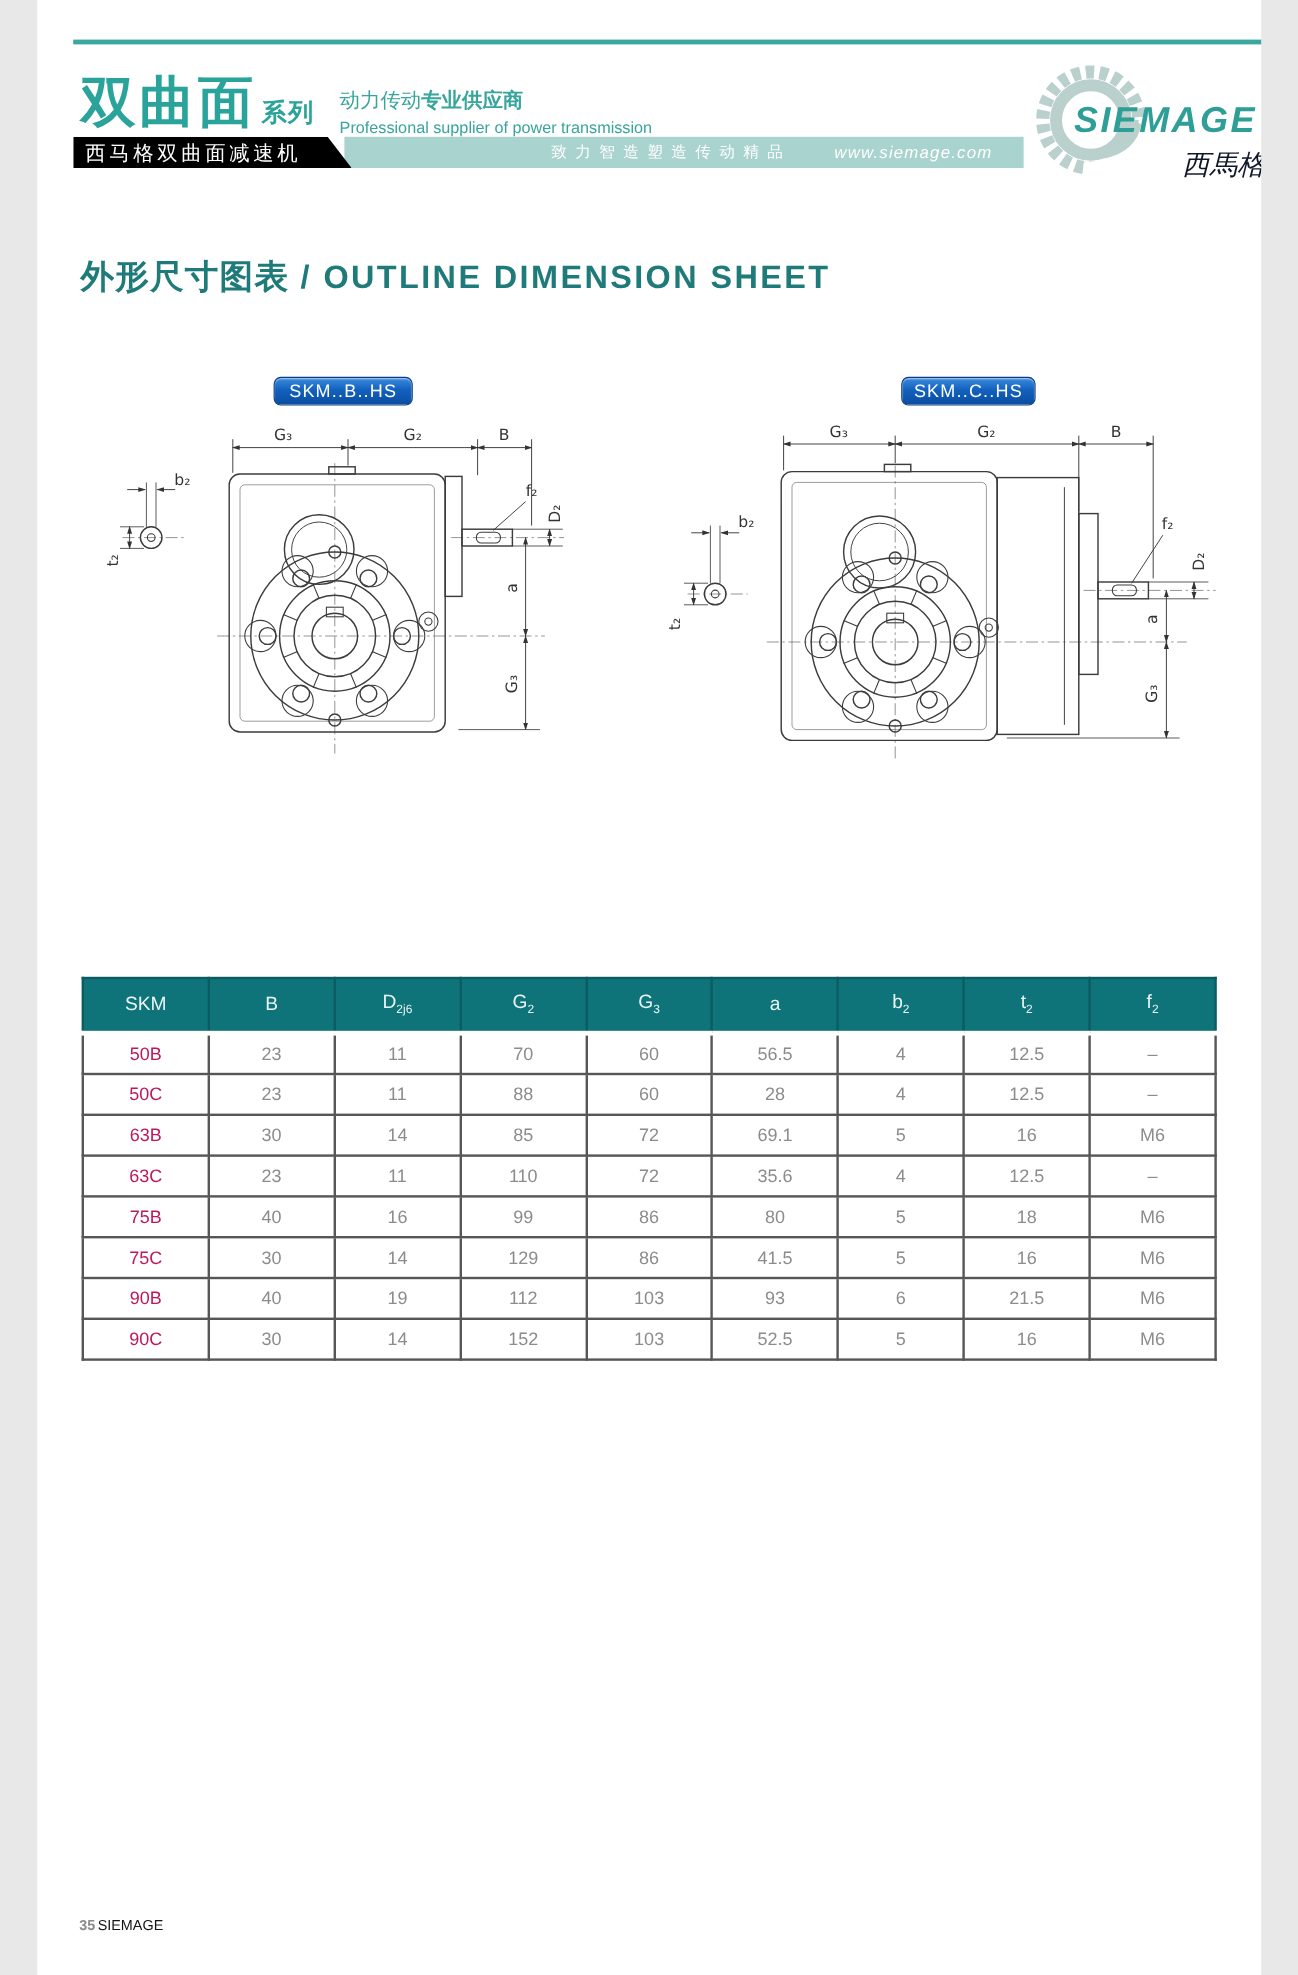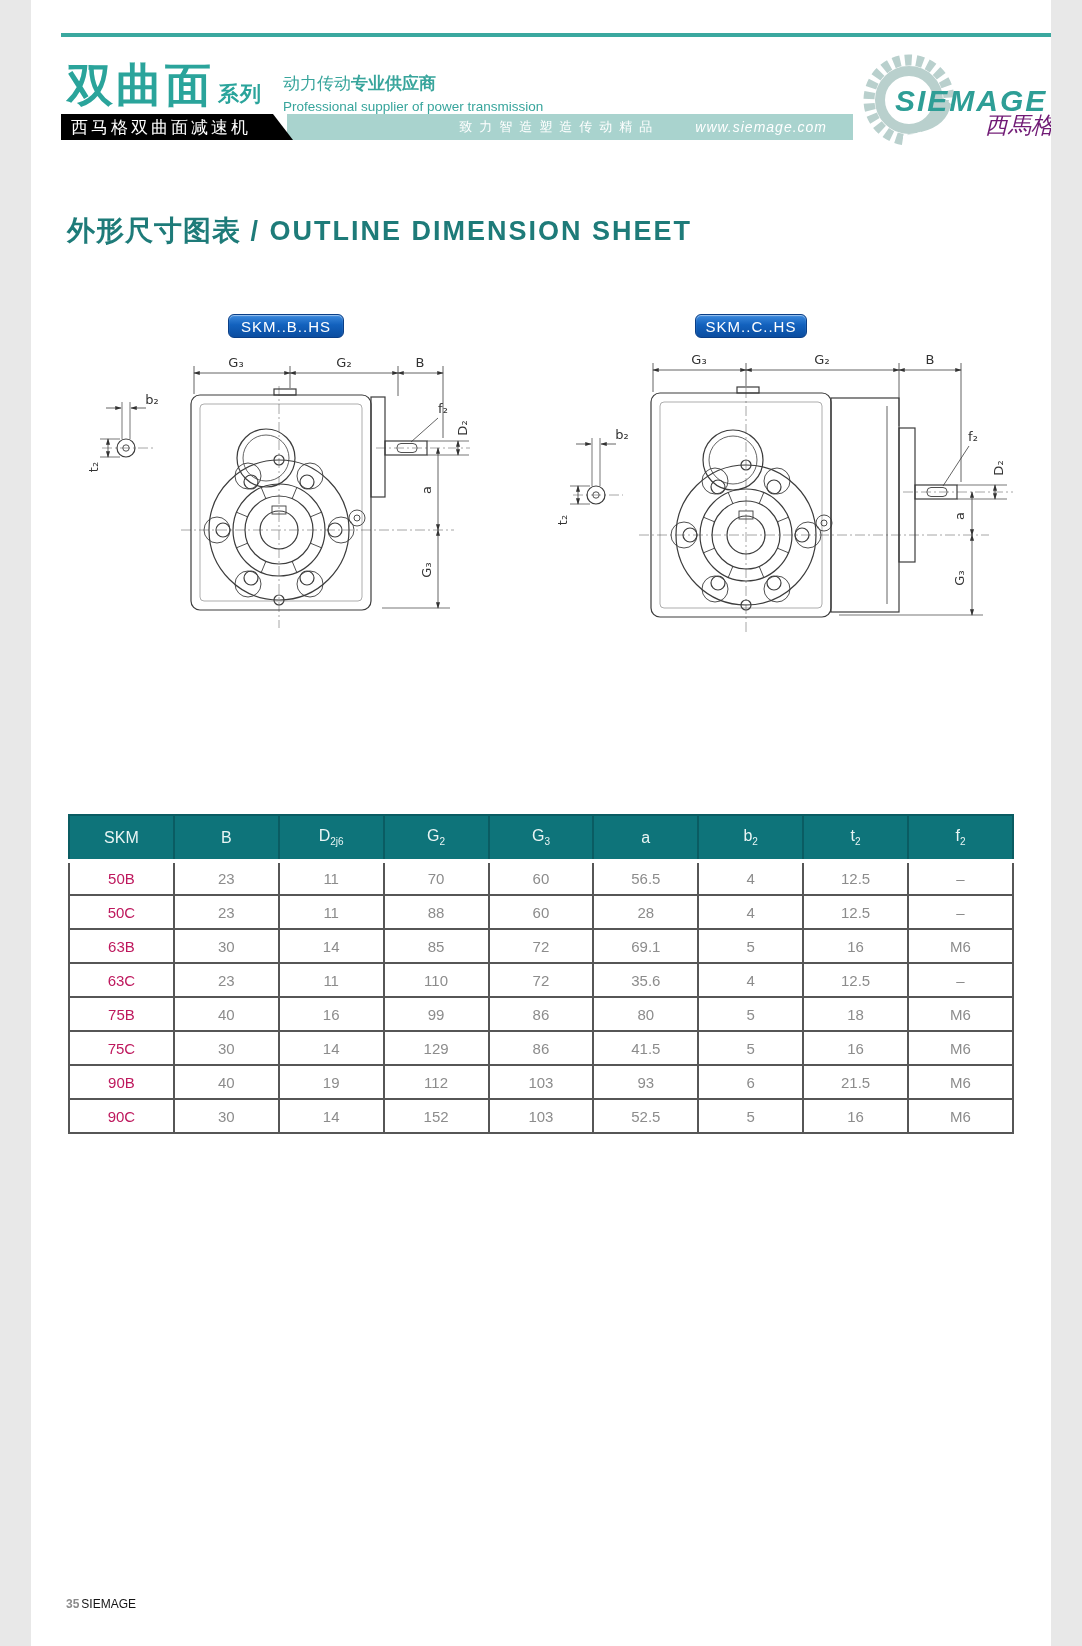--- a/index.html
+++ b/index.html
@@ -15,34 +15,34 @@
   .tagline-cn b { font-weight:bold; }
   .tagline-en { font-size:13.5px; margin-top:4px; }
   .banner { position:absolute; left:30px; top:114px; width:792px; height:26px; display:flex; }
   .banner-left { width:232px; background:#000000; color:#ffffff; font-family:Liberation Mono, monospace; font-size:17px; letter-spacing:3px; padding:2px 0 0 10px; clip-path:polygon(0 0,calc(100% - 20px) 0,100% 100%,0 100%); }
   .banner-right { flex:1; background:#a9d3ce; color:#ffffff; display:flex; align-items:center; justify-content:flex-end; gap:36px; padding-right:26px; margin-left:-6px; }
   .banner-slogan { font-size:13px; letter-spacing:7px; }
   .banner-url { font-size:14px; font-weight:normal; font-style:italic; letter-spacing:1px; }
   .logo { position:absolute; left:826px; top:48px; width:230px; height:110px; }
   .logo svg { position:absolute; left:0; top:0; }
   .logo-name { position:absolute; left:38px; top:36px; font-size:30px; font-weight:bold; font-style:italic; color:#2e9e96; letter-spacing:2px; }
-  .logo-cn { position:absolute; left:128px; top:62px; font-size:23px; color:#701a75; font-family:"Liberation Serif",serif; font-style:italic; }
+  .logo-cn { position:absolute; left:128px; top:74px; font-size:23px; color:#0f172a; font-family:"Liberation Serif",serif; font-style:italic; }
 
   
   .page-title { position:absolute; left:36px; top:212px; font-weight:bold; color:#1e7b79; letter-spacing:1px; }
   .page-title .t-cn { font-size:28px; }
   .page-title .t-en { font-size:27px; letter-spacing:2px; }
 
   
   .badge { position:absolute; height:24px; border-radius:6px; border:1px solid #0a3f87;
     background:linear-gradient(#3c8ade,#1261bd 45%,#0b4da0); color:#ffffff; font-size:15px;
     display:flex; align-items:center; justify-content:center; letter-spacing:1px;
     box-shadow:inset 0 1px 1px rgba(255,255,255,.5); }
   .badge-left { left:197px; top:314px; width:116px; }
-  .badge-right { left:664px; top:314px; width:112px; }
+  .badge-right { left:720px; top:314px; width:112px; }
 
   .drawing { position:absolute; }
 
   
   .dim-table { position:absolute; left:37px; top:814px; width:946px; border-collapse:collapse; table-layout:fixed; border:2px solid #2f2f2f;padding-left:36px; }
   .dim-table th { background:#0e747a; color:#e9f5f4; font-weight:normal; font-size:16px; height:46px;
     border:2px solid #0a5c62; border-bottom:4px solid #ffffff; }
   .dim-table th sub { font-size:10px; }
   .dim-table td { height:34px; text-align:center; font-size:15px; color:#8c8c8c; border:2px solid #565656; background:#ffffff; }
   .dim-table td.model-cell { color:#be185d; }

